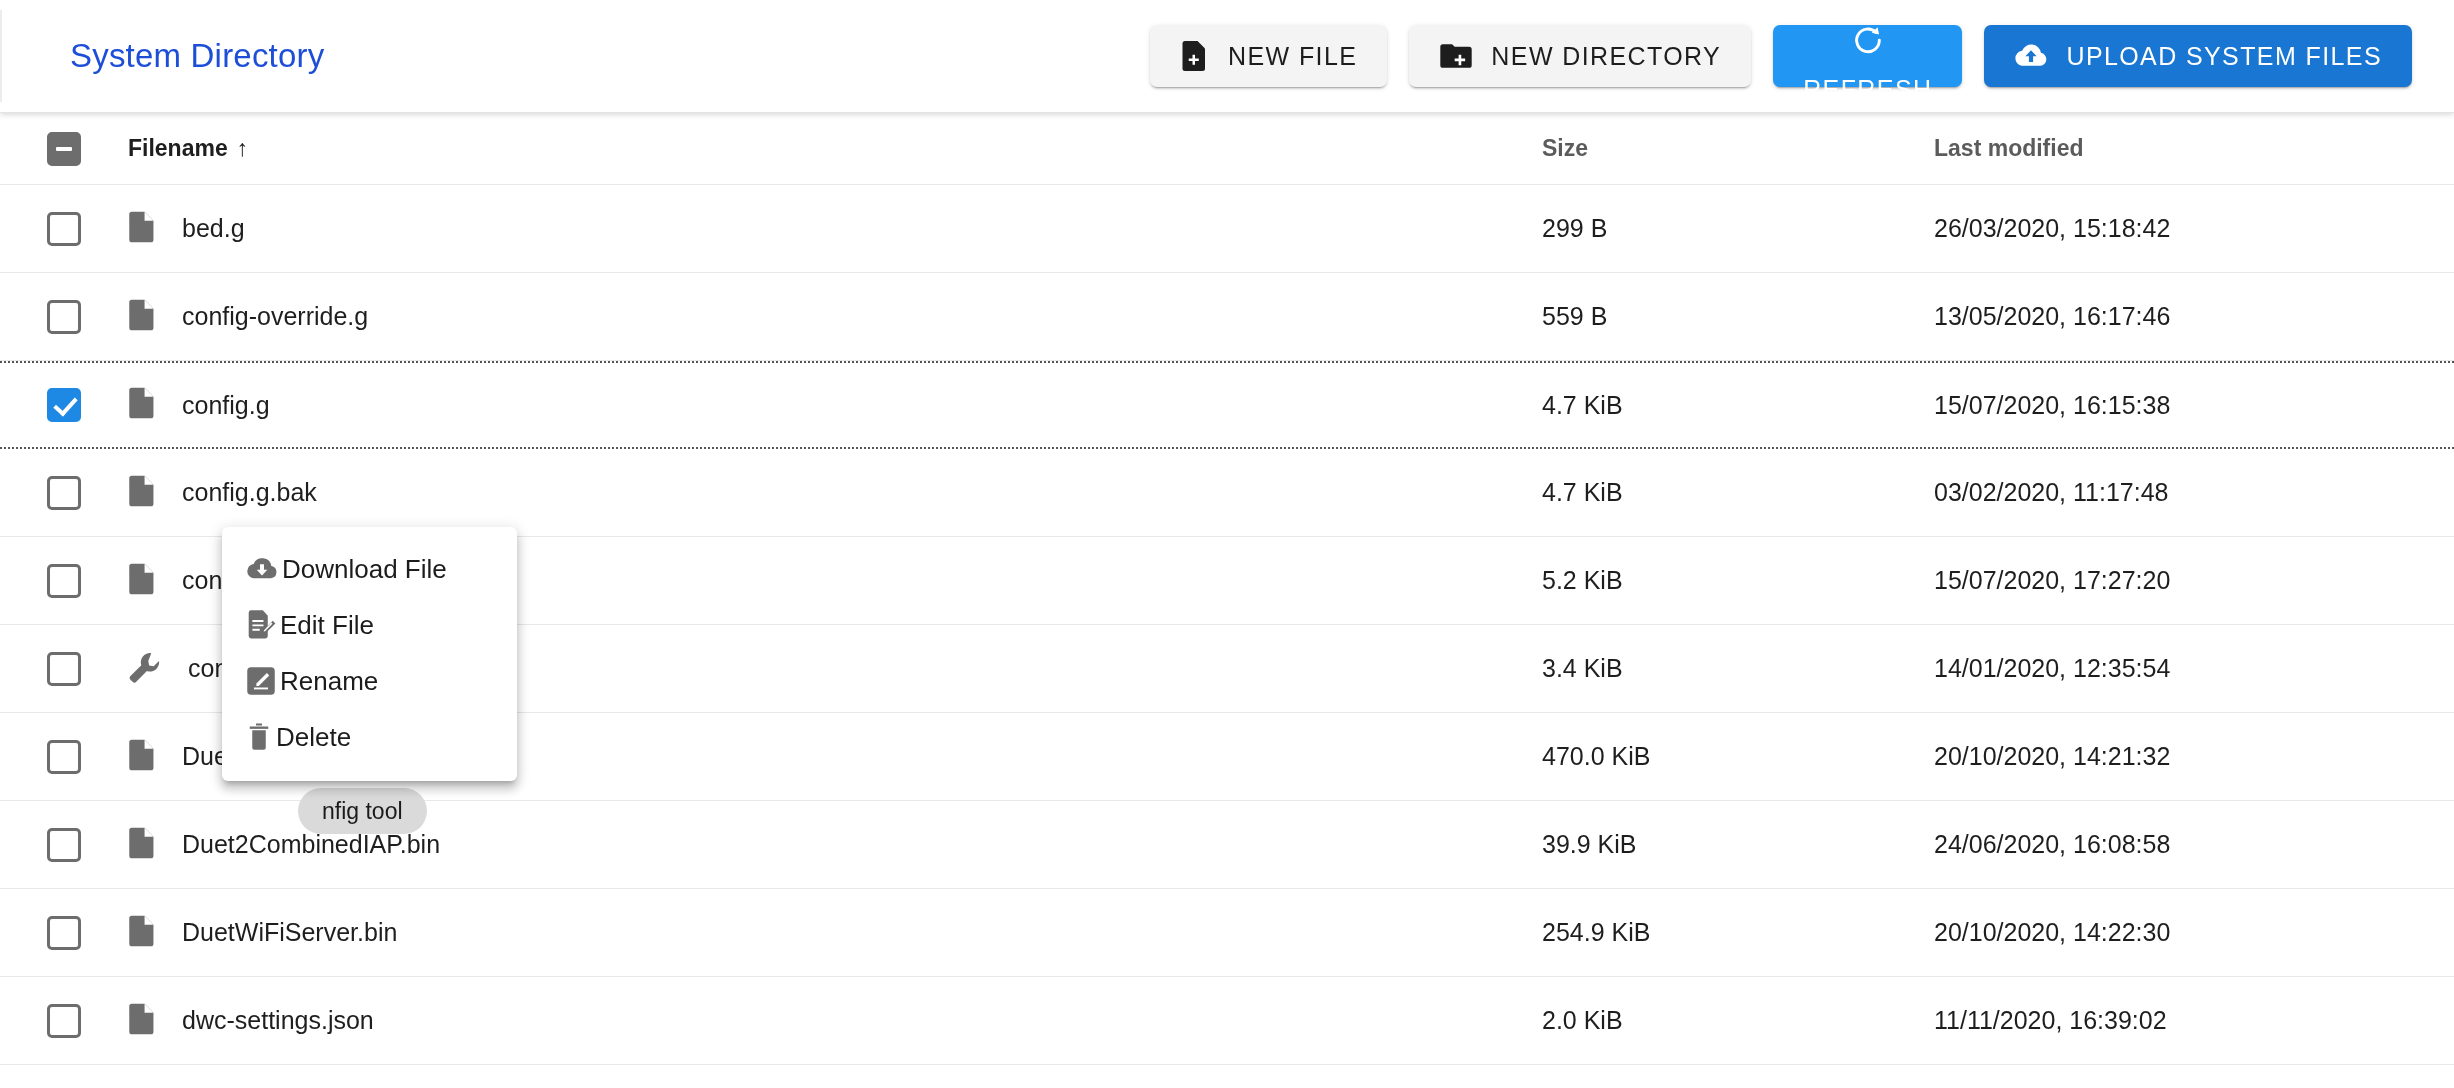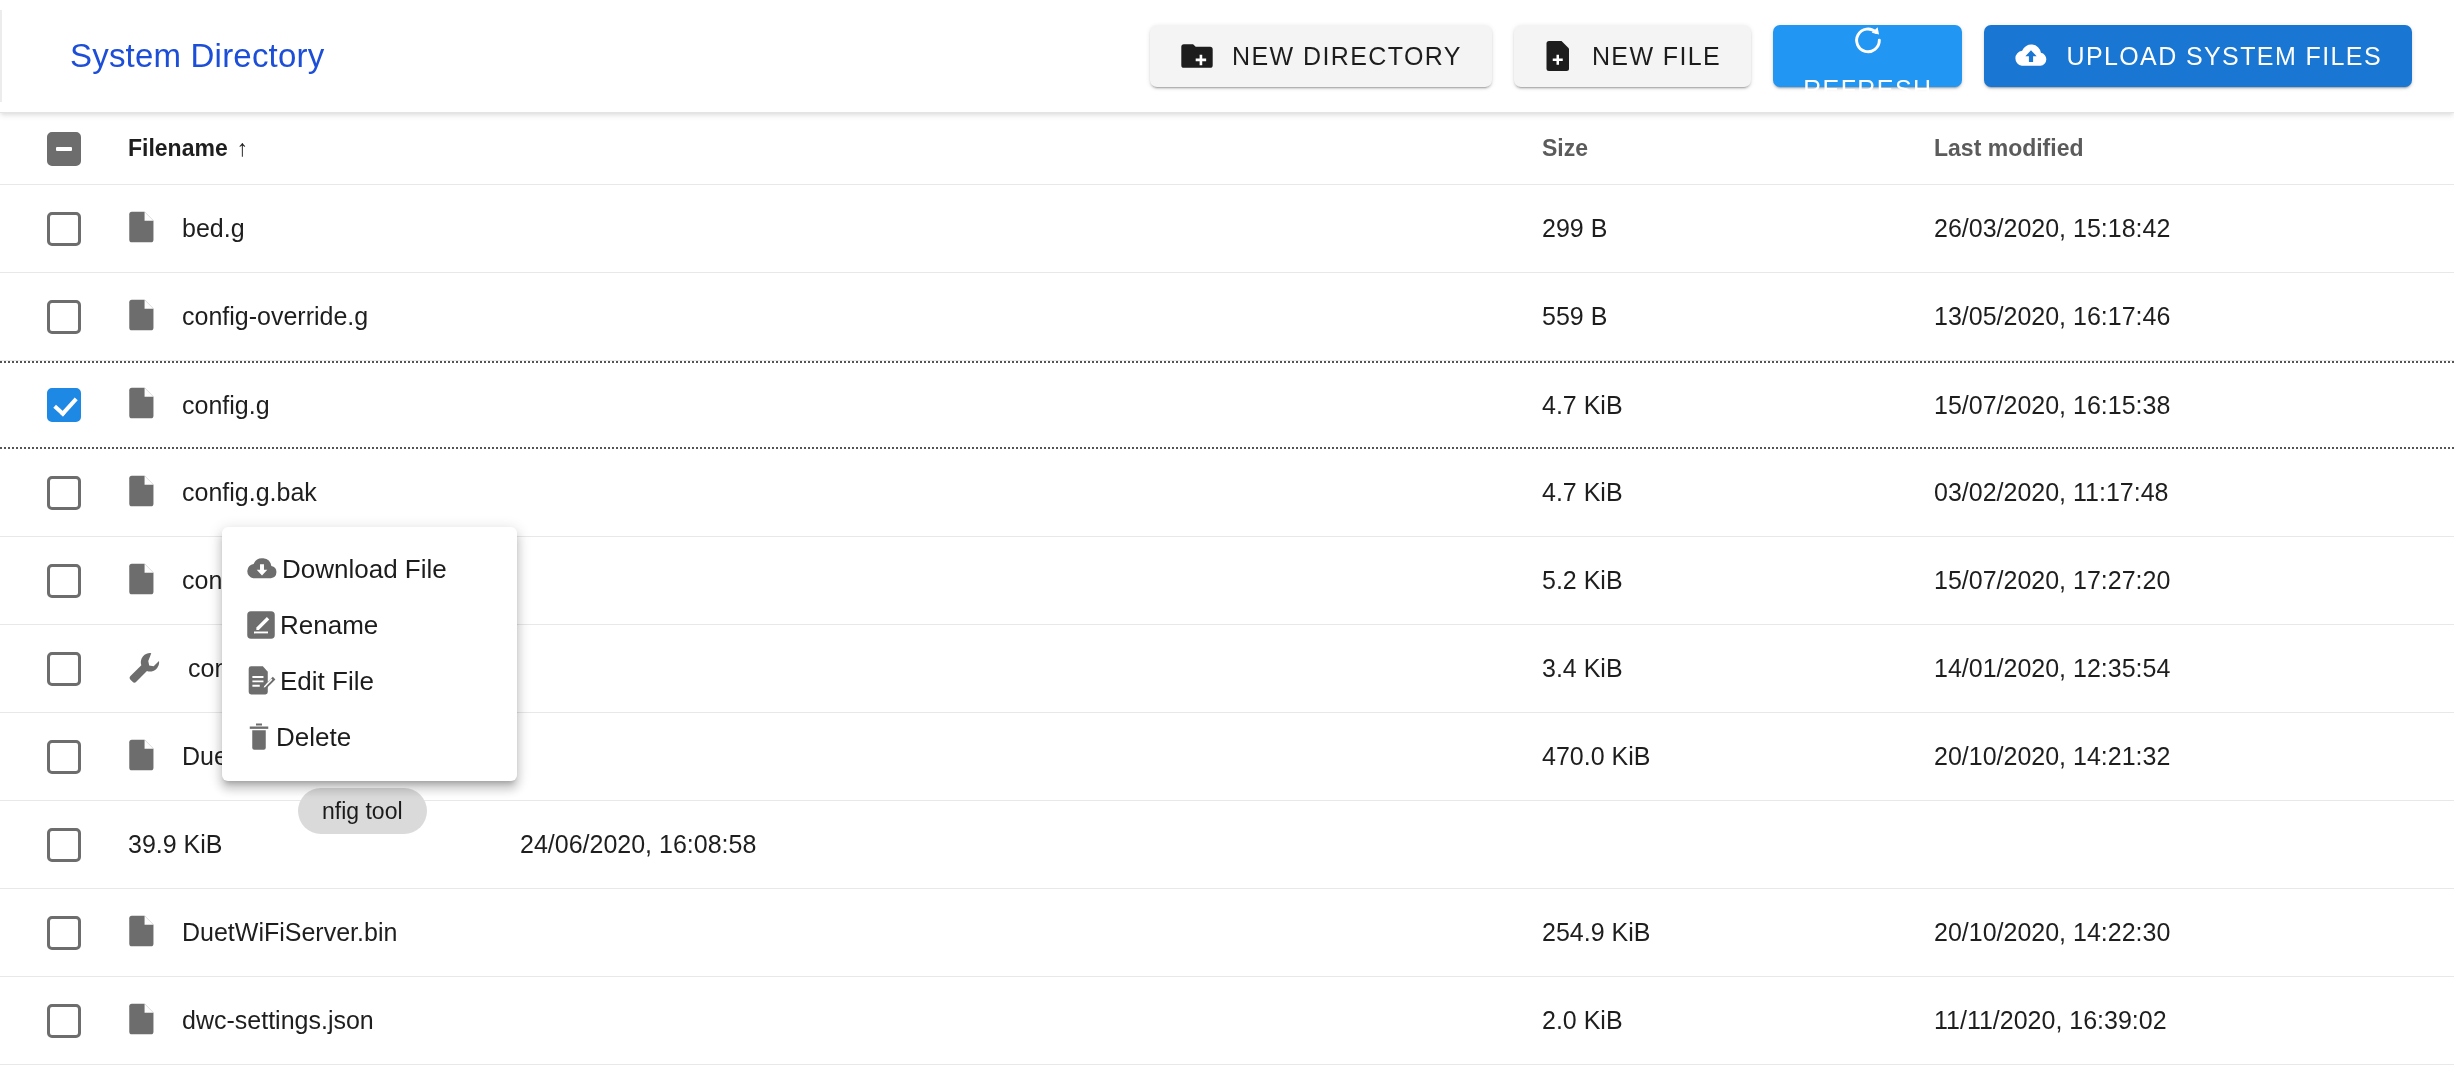--- a/index.html
+++ b/index.html
@@ -216,36 +216,36 @@
 
 <div id="toolbar">
   <div id="toolbar-left-rule"></div>
 
   <div id="dir-title">System Directory</div>
 
   <div id="toolbar-actions">
 
     <button class="btn btn-plain">
       <span>
+        <svg width="30" height="34" viewBox="0 0 24 26" aria-hidden="true">
+          <path fill="#1d1d1d" d="M14 1H4a2 2 0 0 0-2 2v20a2 2 0 0 0 2 2h14a2 2 0 0 0 2-2V7l-6-6z"></path>
+          <path fill="#ffffff" d="M10 12h2v3h3v2h-3v3h-2v-3H7v-2h3z"></path>
+        </svg>
+      </span>
+      <span>NEW FILE</span>
+    </button>
+
+    <button class="btn btn-plain">
+      <span>
         <svg width="34" height="30" viewBox="0 0 26 22" aria-hidden="true">
           <path fill="#1d1d1d" d="M10 2H3a2 2 0 0 0-2 2v14a2 2 0 0 0 2 2h20a2 2 0 0 0 2-2V6a2 2 0 0 0-2-2H12l-2-2z"></path>
           <path fill="#ffffff" d="M15 10h2v3h3v2h-3v3h-2v-3h-3v-2h3z"></path>
         </svg>
       </span>
       <span>NEW DIRECTORY</span>
-    </button>
-
-    <button class="btn btn-plain">
-      <span>
-        <svg width="30" height="34" viewBox="0 0 24 26" aria-hidden="true">
-          <path fill="#1d1d1d" d="M14 1H4a2 2 0 0 0-2 2v20a2 2 0 0 0 2 2h14a2 2 0 0 0 2-2V7l-6-6z"></path>
-          <path fill="#ffffff" d="M10 12h2v3h3v2h-3v3h-2v-3H7v-2h3z"></path>
-        </svg>
-      </span>
-      <span>NEW FILE</span>
     </button>
 
     <button class="btn btn-primary">
       <span>
         <svg width="32" height="32" viewBox="0 0 24 24" aria-hidden="true">
           <path fill="none" stroke="#ffffff" stroke-width="2.2" stroke-linecap="round" d="M20.5 11.5a8.5 8.5 0 1 1-2.6-6.1"></path>
           <path fill="#ffffff" d="M19.2 1.6l1.1 5.6-5.5-1.3z"></path>
         </svg>
       </span>
       <span>REFRESH</span>
@@ -379,20 +379,27 @@
             </svg></span>
           <span class="cell">Duet2CombinedFirmware.bin</span>
         </div>
         <div class="c-size"><span class="cell">470.0 KiB</span></div>
         <div class="c-date"><span class="cell">20/10/2020, 14:21:32</span></div>
       </div>
       <div class="row">
         <div class="c-check">
           <span class="cb "></span>
         </div>
+        <div class="c-name">
+          <span class="fileicon"><svg width="28" height="34" viewBox="0 0 22 26" aria-hidden="true">
+              <path fill="#6d6d6d" d="M13 1H3a2 2 0 0 0-2 2v20a2 2 0 0 0 2 2h15a2 2 0 0 0 2-2V8z"></path>
+              <path fill="#fdfdfd" d="M13 1l7 7h-7z"></path>
+            </svg></span>
+          <span class="cell">Duet2CombinedIAP.bin</span>
+        </div>
         <div class="c-size"><span class="cell">39.9 KiB</span></div>
         <div class="c-date"><span class="cell">24/06/2020, 16:08:58</span></div>
       </div>
       <div class="row">
         <div class="c-check">
           <span class="cb "></span>
         </div>
         <div class="c-name">
           <span class="fileicon"><svg width="28" height="34" viewBox="0 0 22 26" aria-hidden="true">
               <path fill="#6d6d6d" d="M13 1H3a2 2 0 0 0-2 2v20a2 2 0 0 0 2 2h15a2 2 0 0 0 2-2V8z"></path>
@@ -424,47 +431,47 @@
   <div id="context-menu">
 
     <div class="menu-item">
       <span>
         <svg width="32" height="26" viewBox="0 0 26 20" aria-hidden="true">
           <path fill="#6d6d6d" d="M20.6 7.6A7.5 7.5 0 0 0 6.2 6 5.8 5.8 0 0 0 6 17.5h14.2a5 5 0 0 0 .4-9.9z"></path>
           <path fill="#ffffff" d="M11.4 6.2h3.2v4.4h2.7L13 15.2l-4.3-4.6h2.7z"></path>
         </svg>
       </span>
       <span>Download File</span>
-    </div>
-
-    <div class="menu-item">
-      <span>
-        <svg width="30" height="30" viewBox="0 0 24 24" aria-hidden="true">
-          <rect x="1" y="1" width="22" height="22" rx="3" fill="#6d6d6d"></rect>
-          <path fill="#ffffff" d="M16.7 5.6l1.9 1.9-8.4 8.4H8.3v-1.9z"></path>
-          <path fill="#ffffff" d="M6.4 17.2h11.2v1.5H6.4z"></path>
-        </svg>
-      </span>
-      <span>Rename</span>
     </div>
 
     <div class="menu-item">
       <span>
         <svg width="30" height="32" viewBox="0 0 24 26" aria-hidden="true">
           <path fill="#6d6d6d" d="M13.5 1H4a2 2 0 0 0-2 2v19a2 2 0 0 0 2 2h11.5a2 2 0 0 0 2-2V5.5L13.5 1z"></path>
           <path fill="#ffffff" d="M5 9h9v1.6H5zm0 3.5h9v1.6H5zm0 3.5h6v1.6H5z"></path>
           <path fill="#6d6d6d" d="M21.6 9.6l2.1 2.1-7.4 7.4-2.9.8.8-2.9z"></path>
           <path fill="#ffffff" d="M20.3 11l1 1-6 6-1.1.3.3-1.1z"></path>
         </svg>
       </span>
       <span>Edit File</span>
     </div>
 
     <div class="menu-item">
       <span>
+        <svg width="30" height="30" viewBox="0 0 24 24" aria-hidden="true">
+          <rect x="1" y="1" width="22" height="22" rx="3" fill="#6d6d6d"></rect>
+          <path fill="#ffffff" d="M16.7 5.6l1.9 1.9-8.4 8.4H8.3v-1.9z"></path>
+          <path fill="#ffffff" d="M6.4 17.2h11.2v1.5H6.4z"></path>
+        </svg>
+      </span>
+      <span>Rename</span>
+    </div>
+
+    <div class="menu-item">
+      <span>
         <svg width="26" height="30" viewBox="0 0 20 24" aria-hidden="true">
           <path fill="#6d6d6d" d="M7.6 1.2h4.8v1.6H7.6z"></path>
           <path fill="#6d6d6d" d="M2.6 3.6h14.8v1.9H2.6z"></path>
           <path fill="#6d6d6d" d="M4.6 6.6h10.8v14a1.6 1.6 0 0 1-1.6 1.6H6.2a1.6 1.6 0 0 1-1.6-1.6z"></path>
         </svg>
       </span>
       <span>Delete</span>
     </div>
 
   </div>

